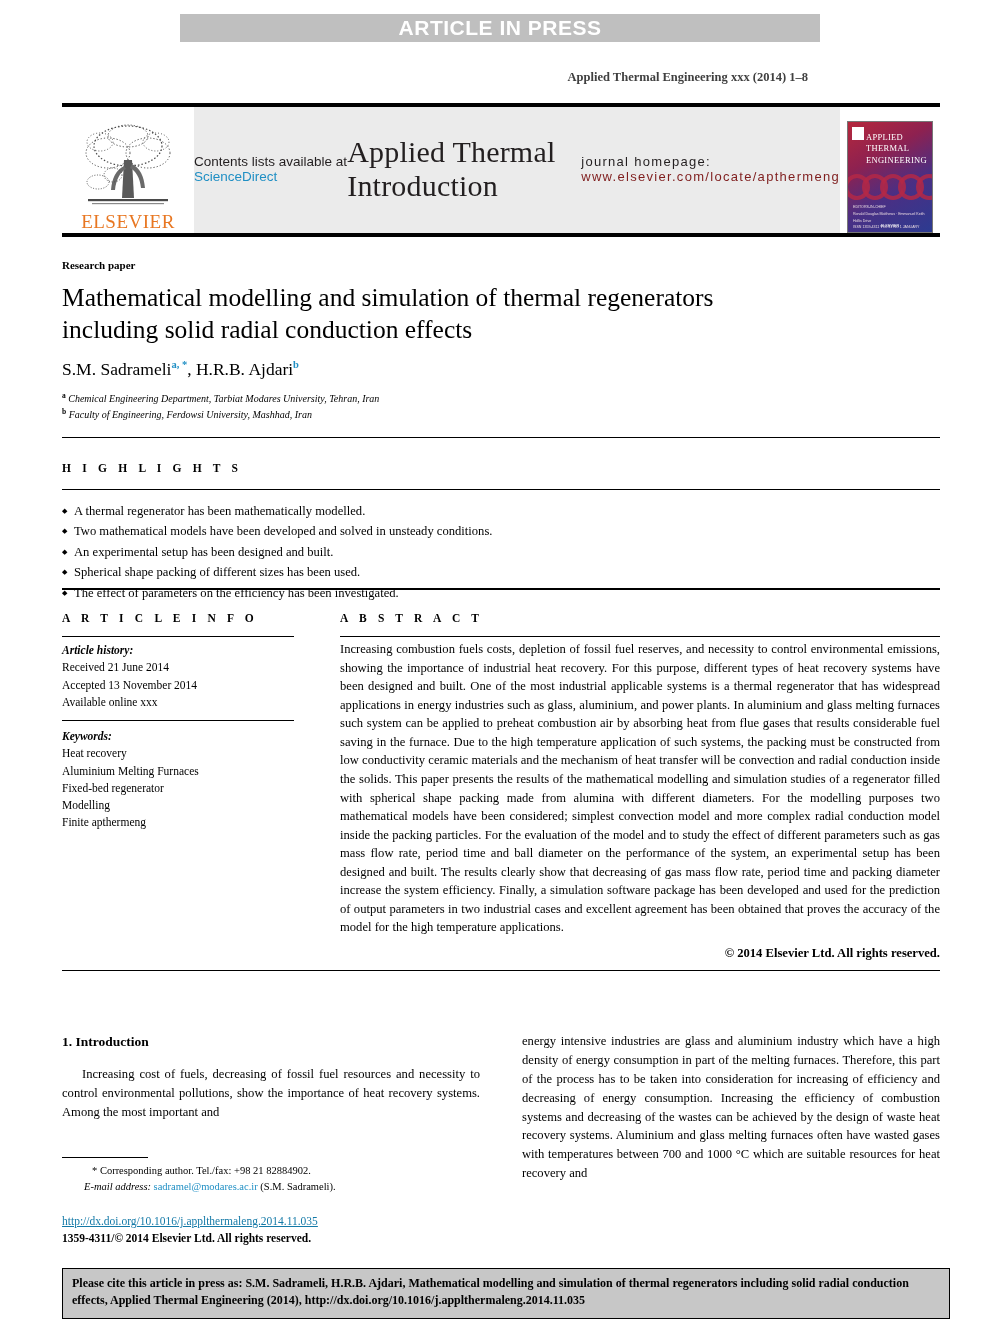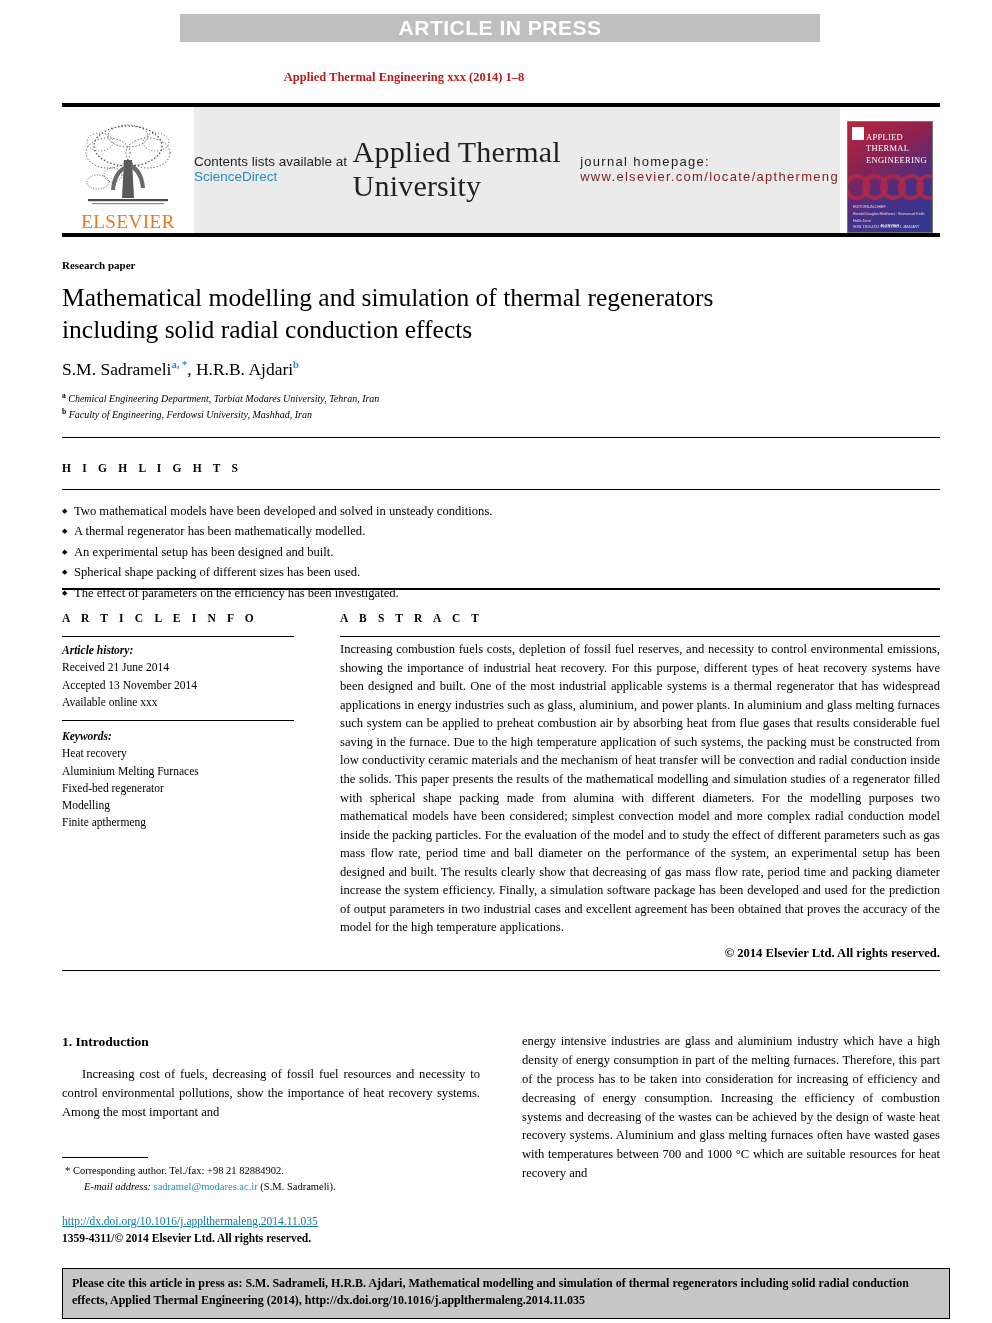--- a/index.html
+++ b/index.html
@@ -35,25 +35,25 @@
     letter-spacing: 0.5px;
     color: #ffffff;
   }
 
   
   .running-head {
     position: absolute;
     top: 70px;
     left: 0;
     width: 808px;
-    text-align: center;
+    text-align: right;
     font-family: "Liberation Serif", serif;
     font-weight: bold;
     font-size: 12.5px;
-    color: #b91c1c;
+    color: #404040;
   }
 
   
   .masthead {
     position: absolute;
     left: 62px;
     top: 103px;
     width: 878px;
     border-top: 4px solid #000;
     border-bottom: 4px solid #000;
@@ -434,21 +434,21 @@
         <rect x="14" y="83" width="72" height="1.2" fill="#8a8a8a"></rect>
       </g>
     </svg>
     <div class="elsevier-word">ELSEVIER</div>
   </div>
 
   <div class="journal-center">
     <div class="contents-line">
       <span>Contents lists available at </span><a href="#">ScienceDirect</a>
     </div>
-    <div class="journal-title">Applied Thermal University</div>
+    <div class="journal-title">Applied Thermal Introduction</div>
     <div class="homepage-line">
       <span>journal homepage: </span><a href="#">www.elsevier.com/locate/apthermeng</a>
     </div>
   </div>
 
   <div class="cover-thumb">
     <div class="cover-inner">
       <div class="cover-logo-box"></div>
       <div class="cover-title">
         <div>APPLIED</div>
@@ -487,22 +487,22 @@
   <div><sup>a</sup> <span>Chemical Engineering Department, Tarbiat Modares University, Tehran, Iran</span></div>
   <div><sup>b</sup> <span>Faculty of Engineering, Ferdowsi University, Mashhad, Iran</span></div>
 </div>
 
 <div class="rule-thin" style="top:437px;"></div>
 
 <div class="section-label" id="highlights-label">H I G H L I G H T S</div>
 <div class="rule-thin" style="top:489px;"></div>
 
 <ul class="highlights-list">
+  <li>A thermal regenerator has been mathematically modelled.</li>
   <li>Two mathematical models have been developed and solved in unsteady conditions.</li>
-  <li>A thermal regenerator has been mathematically modelled.</li>
   <li>An experimental setup has been designed and built.</li>
   <li>Spherical shape packing of different sizes has been used.</li>
   <li>The effect of parameters on the efficiency has been investigated.</li>
 </ul>
 
 <div class="rule-thick" style="top:588px;"></div>
 
 <div class="section-label" id="info-label">A R T I C L E  I N F O</div>
 <div class="section-label" id="abstract-label">A B S T R A C T</div>
 
@@ -534,21 +534,21 @@
   <div class="sec-heading">1. Introduction</div>
   <p class="body-para">Increasing cost of fuels, decreasing of fossil fuel resources and necessity to control environmental pollutions, show the importance of heat recovery systems. Among the most important and</p>
 </div>
 
 <div class="col-right">
   <p class="body-para" style="text-indent:0;">energy intensive industries are glass and aluminium industry which have a high density of energy consumption in part of the melting furnaces. Therefore, this part of the process has to be taken into consideration for increasing of efficiency and decreasing of energy consumption. Increasing the efficiency of combustion systems and decreasing of the wastes can be achieved by the design of waste heat recovery systems. Aluminium and glass melting furnaces often have wasted gases with temperatures between 700 and 1000 °C which are suitable resources for heat recovery and</p>
 </div>
 
 <div class="footnote-rule"></div>
 <div class="footnote">
-  <div class="fn-indent" style="padding-left:14px;">
+  <div class="fn-indent" style="padding-left:14px;margin-left:27px;">
     <span>*</span>
     <span>Corresponding author. Tel./fax: +98 21 82884902.</span>
   </div>
   <div class="fn-sub">
     <em>E-mail address:</em>
     <a href="#">sadramel@modares.ac.ir</a>
     <span>(S.M. Sadrameli).</span>
   </div>
 </div>
 

